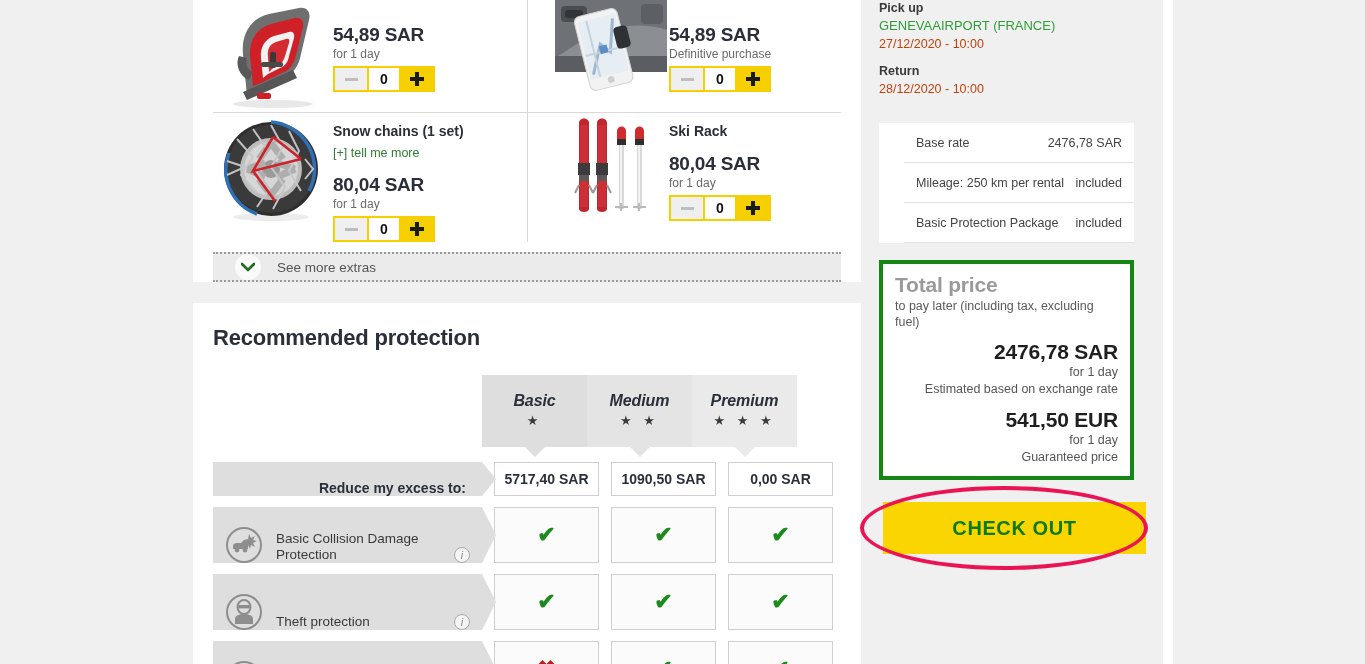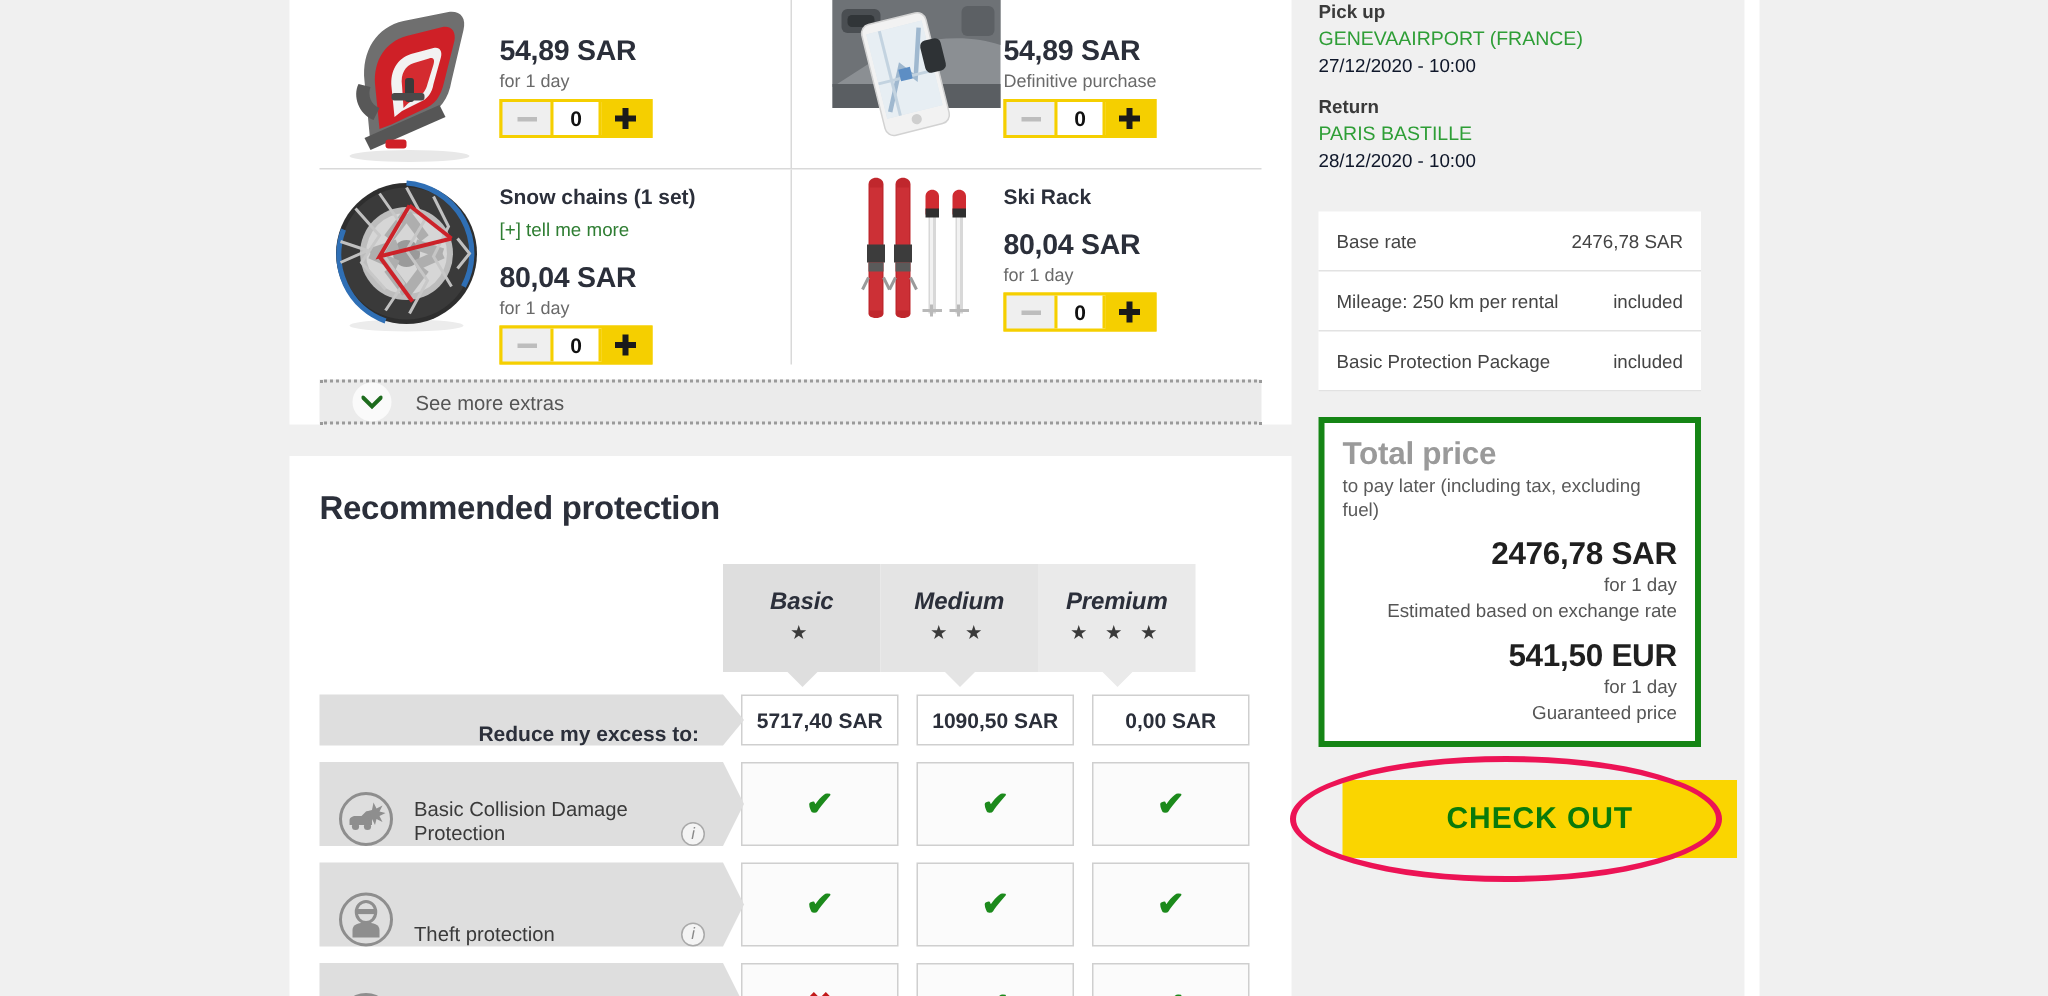--- a/index.html
+++ b/index.html
@@ -178,48 +178,48 @@
 
   
   .side { position: absolute; left: 879px; top: 0; width: 255px; }
   .side-block { font-size: 0; }
   .side-lbl {
     font-size: 12.5px; font-weight: bold; color: #3a3a3a; line-height: 17px;
   }
   .side-place {
     font-size: 13px; color: #2e9e36; line-height: 18px;
   }
-  .side-date { font-size: 12.5px; color: #0f172a; line-height: 18px; }
+  .side-date { font-size: 12.5px; color: #c2410c; line-height: 18px; }
   .side-gap { height: 10px; }
 
   .rate-box { margin-top: 25px; background: #ffffff; }
   .rate-row {
     height: 40px; display: flex; align-items: center; justify-content: space-between;
-    padding: 0 12px; border-bottom: 1px solid #e2e2e2; font-size: 12.5px; color: #444;
+    padding: 0 12px; border-bottom: 1px solid #e2e2e2; font-size: 12.5px; color: #444; margin-left: 25px;
   }
   .rate-row:last-child { border-bottom: 1px solid #e2e2e2; }
 
   .total-box {
     margin-top: 17px; border: 4px solid #158515; background: #ffffff;
     padding: 8px 12px 10px 12px;
   }
   .total-title {
     font-size: 21px; font-weight: bold; color: #9a9a9a; letter-spacing: -0.2px;
     line-height: 26px;
   }
   .total-note { font-size: 12.5px; color: #5a5a5a; line-height: 16px; }
   .total-amount {
     text-align: right; font-size: 21px; font-weight: bold; color: #1f1f1f;
     margin-top: 10px; letter-spacing: -0.2px;
   }
   .total-small { text-align: right; font-size: 12.5px; color: #555; line-height: 17px; }
 
   .checkout-wrap { position: relative; margin-top: 22px; height: 52px; }
   .checkout-btn {
-    position: absolute; left: 16px; top: 0; width: 263px; height: 52px;
+    position: absolute; left: 4px; top: 0; width: 263px; height: 52px;
     background: #fad500; border: none; cursor: pointer;
     font-family: "Liberation Sans", sans-serif;
     font-size: 20px; font-weight: bold; color: #0a7a0a; letter-spacing: 0.6px;
   }
   .annot-ellipse {
     position: absolute; left: -19px; top: -16px; width: 288px; height: 84px;
     border: 4px solid #ec1355; border-radius: 50%; pointer-events: none;
   }
 </style>
 </head>
@@ -535,21 +535,20 @@
   <div class="side">
 
     <div class="side-block">
       <div class="side-lbl">Pick up</div>
       <div class="side-place">GENEVAAIRPORT (FRANCE)</div>
       <div class="side-date">27/12/2020 - 10:00</div>
     </div>
     <div class="side-gap"></div>
     <div class="side-block">
       <div class="side-lbl">Return</div>
-      <div class="side-place">PARIS BASTILLE</div>
       <div class="side-date">28/12/2020 - 10:00</div>
     </div>
 
     <div class="rate-box">
       <div class="rate-row">
         <span>Base rate</span>
         <span>2476,78 SAR</span>
       </div>
       <div class="rate-row">
         <span>Mileage: 250 km per rental</span>

